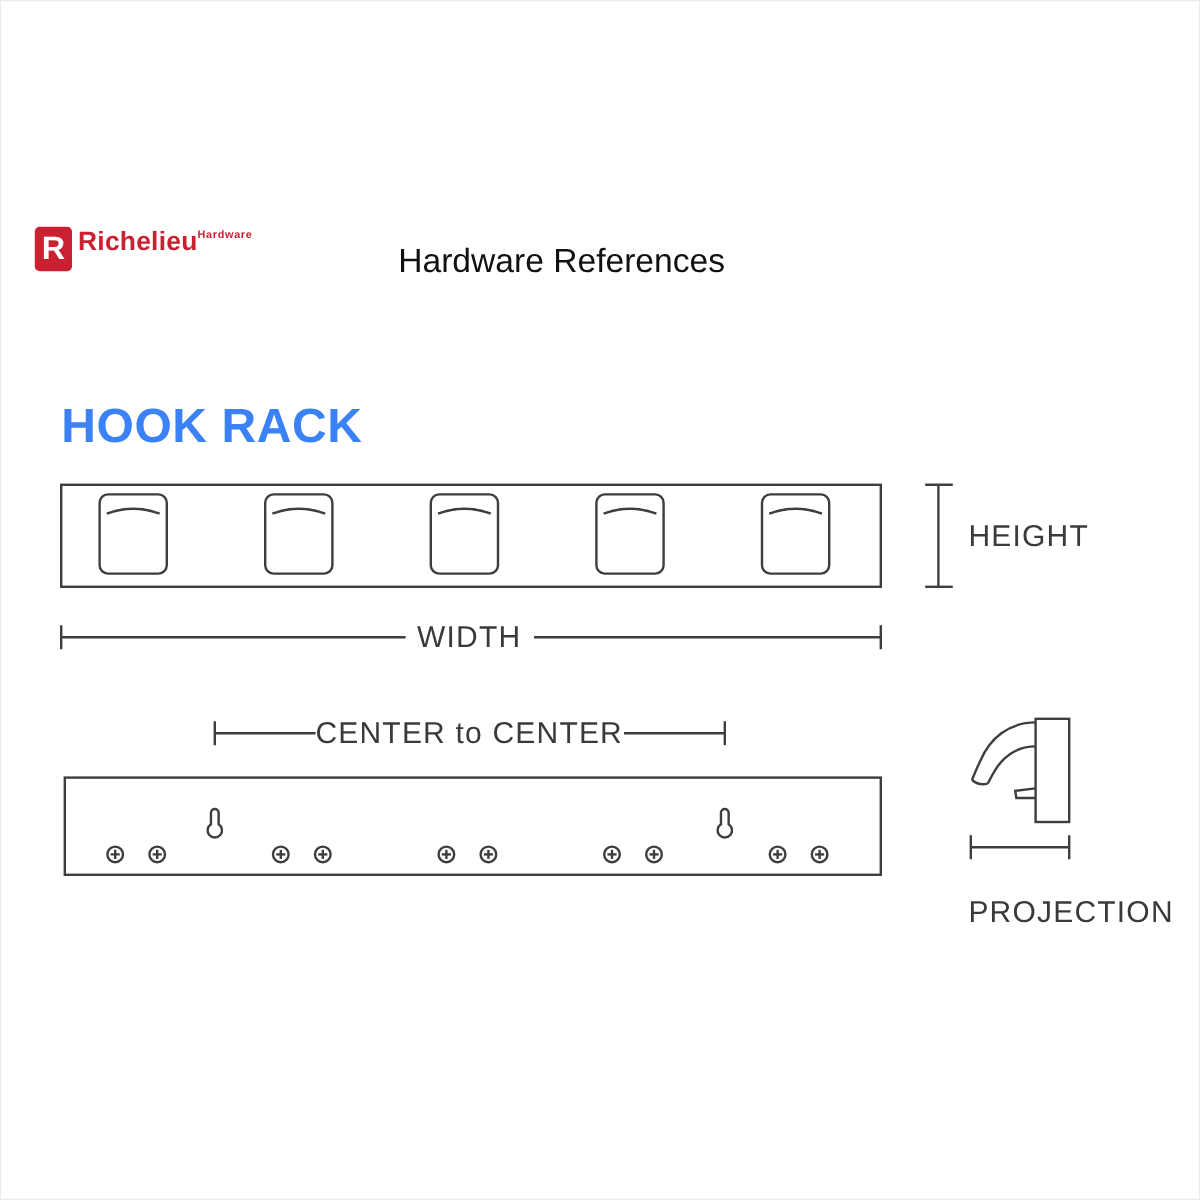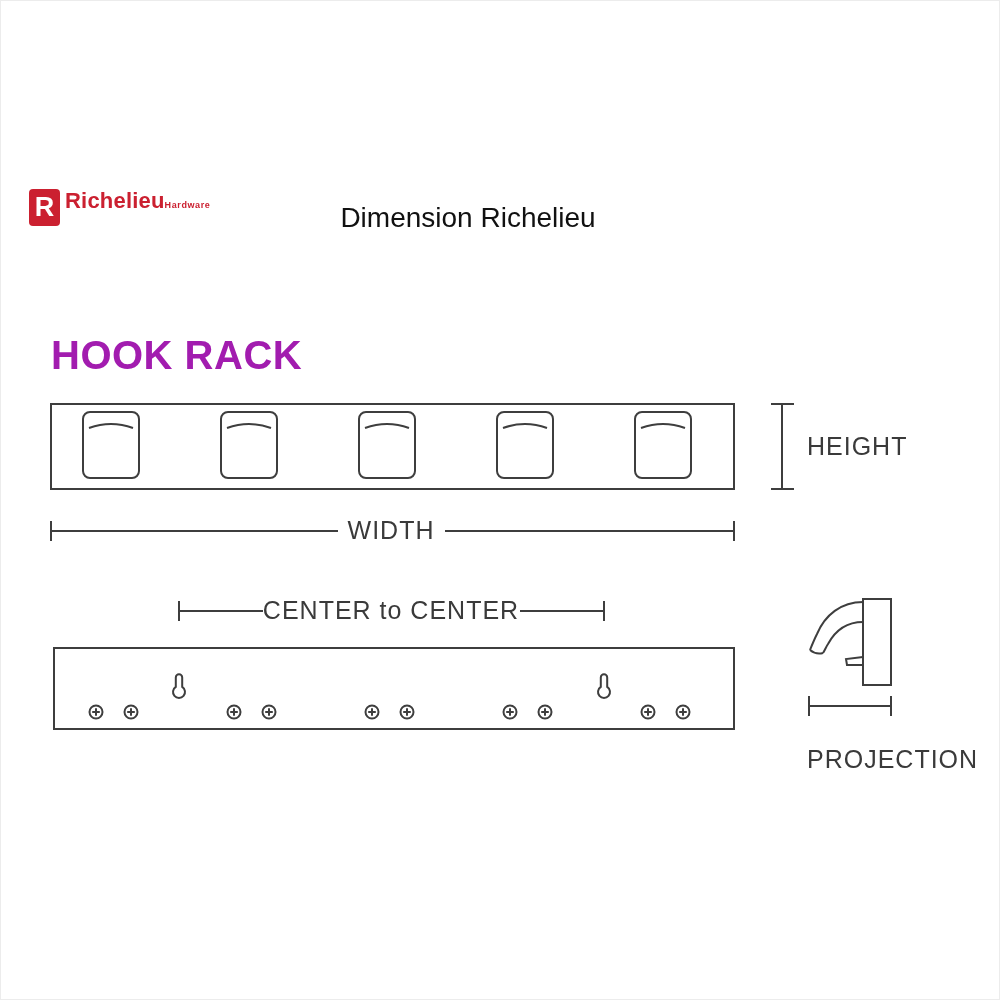--- a/index.html
+++ b/index.html
@@ -46,41 +46,41 @@
     font-size: 22px;
     line-height: 1.05;
     letter-spacing: 0.2px;
   }
   .brand-tagline {
     color: var(--brand);
     font-weight: 700;
     font-size: 9px;
     letter-spacing: 0.6px;
     text-align: left;
-    margin-top: 11px;
+    margin-top: 1px;
   }
   
   .title {
     position: absolute;
     top: 201px;
     left: 467px;
     transform: translateX(-50%);
     font-size: 28px;
     font-weight: 400;
     color: #111111;
     white-space: nowrap;
   }
   .heading {
     position: absolute;
     top: 332px;
     left: 50px;
     font-size: 40px;
     font-weight: 700;
     letter-spacing: 0.5px;
-    color: #a21caf;
+    color: #3b82f6;
     white-space: nowrap;
   }
   
   .diagram-svg {
     position: absolute;
     left: 0;
     top: 380px;
     width: 1000px;
     height: 620px;
   }
@@ -108,21 +108,21 @@
   <header class="brand">
     <div class="brand-mark">
       <span>R</span>
     </div>
     <div class="brand-text">
       <div class="brand-name">Richelieu</div>
       <div class="brand-tagline">Hardware</div>
     </div>
   </header>
 
-  <h1 class="title">Dimension Richelieu</h1>
+  <h1 class="title">Hardware References</h1>
 
   <h2 class="heading">HOOK RACK</h2>
 
   <svg class="diagram-svg" viewBox="0 0 1000 620">
 
     <g>
       <rect x="50" y="23" width="683" height="85"></rect>
       <g id="hooks-group">
           <rect x="82" y="31" width="56" height="66" rx="7"></rect>
           <path d="M 88 47 Q 110 39 132 47" stroke-width="1.6"></path>

